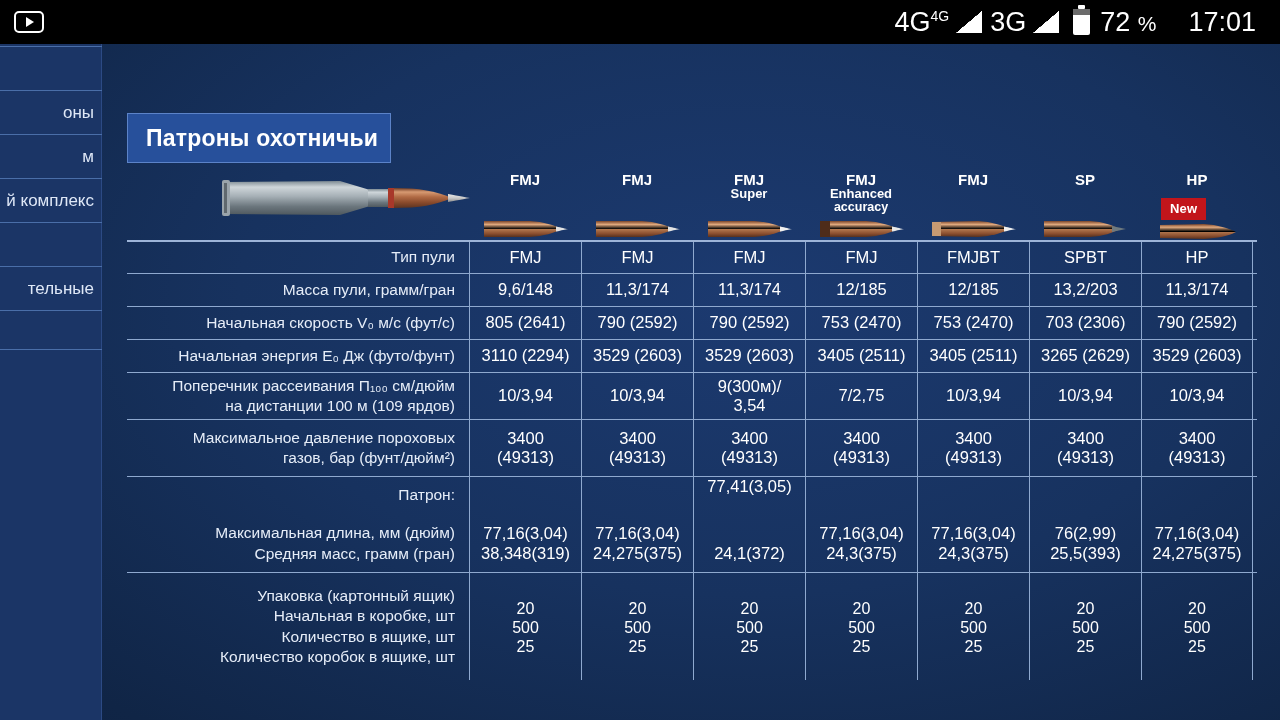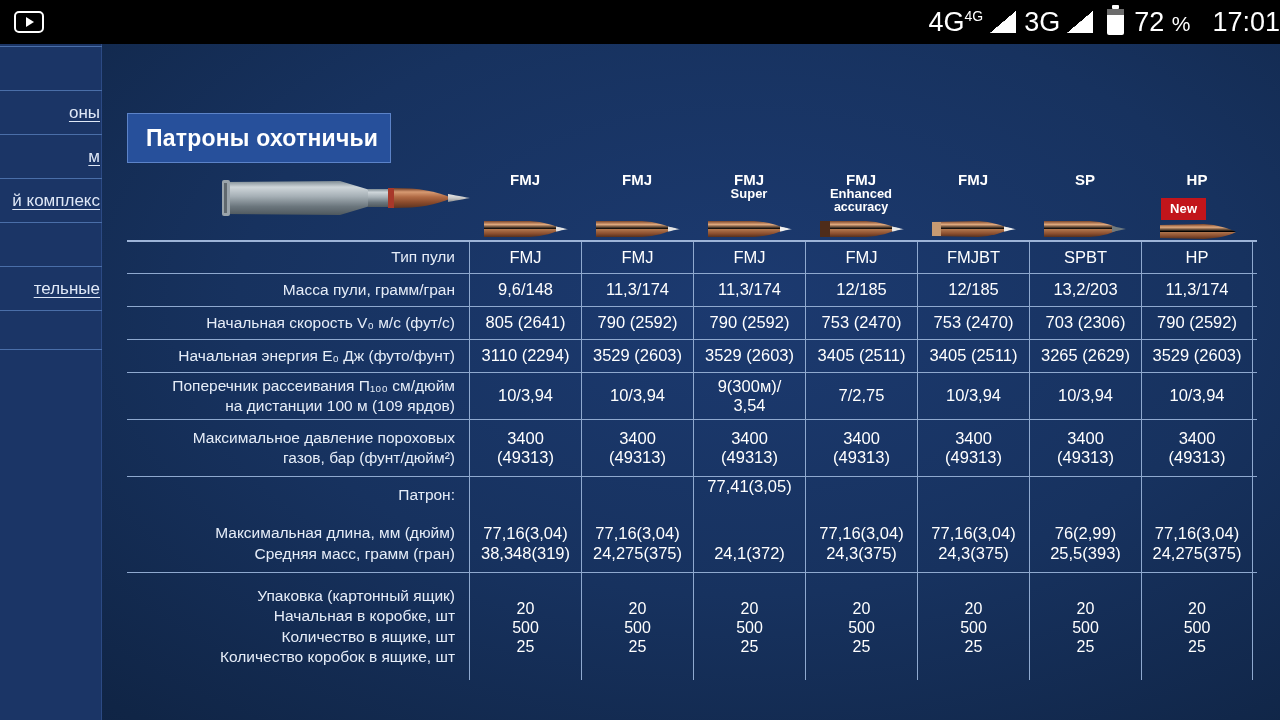--- a/index.html
+++ b/index.html
@@ -21,21 +21,21 @@
     width:30px; height:22px; border:2px solid #fff; border-radius:5px;
     display:flex; align-items:center; justify-content:center;
   }
   .yt-icon .tri{
     width:0;height:0;border-left:8px solid #fff;
     border-top:5px solid transparent;border-bottom:5px solid transparent;
     margin-left:2px;
   }
   #statusbar .right{
     margin-left:auto; display:flex; align-items:center; gap:6px;
-    padding-right:0; font-size:27px; letter-spacing:0px;
+    padding-right:24px; font-size:27px; letter-spacing:0px;
   }
   .sig-label{ font-size:27px; line-height:1; position:relative; }
   .sig-label sup{ font-size:14px; vertical-align:super; }
   .sig-bars{
     width:26px;height:22px;
     background:linear-gradient(to top left, #fff 50%, transparent 50.5%);
     margin-left:1px; margin-right:2px;
   }
   .batt{
     width:17px;height:26px;background:#fff;border-radius:2px;position:relative;
@@ -43,21 +43,21 @@
   }
   .batt:before{
     content:"";position:absolute;left:5px;top:-4px;width:7px;height:4px;background:#fff;
     border-radius:1px;
   }
   .batt:after{
     content:"";position:absolute;left:0;top:0;width:17px;height:6px;background:#6b6b6b;
   }
   .pct{ font-size:27px; }
   .pct .sym{ font-size:21px; }
-  .clock{ font-size:27px; margin-left:16px; }
+  .clock{ font-size:27px; margin-left:26px; }
 
   
   #page{
     position:absolute; left:0; top:44px; width:1280px; height:676px;
     background:
       radial-gradient(1200px 700px at 58% 38%, #1c3a70 0%, #17325f 42%, #102546 78%, #0d2040 100%),
       #14305c;
     overflow:hidden;
   }
 
@@ -68,24 +68,23 @@
     border-right:1px solid #2c4a84;
   }
   #sidenav .nav-item{
     position:absolute; left:0; width:102px;
     color:#dfe8f7; font-size:17px; white-space:nowrap;
     border-top:1px solid #4a6ea8;
     padding-top:12px;
     text-align:right;
   }
   #sidenav .nav-item span{
-    text-decoration:underline;
     text-underline-offset:3px;
     display:inline-block;
-    padding-right:2px;
+    padding-right:8px;
   }
   .nv0{ top:2px;  height:44px; }
   .nv1{ top:46px; height:44px; }
   .nv2{ top:90px; height:44px; }
   .nv3{ top:134px;height:44px; }
   .nv4{ top:178px;height:44px; }
   .nv5{ top:222px;height:44px; }
   .nv6{ top:266px;height:40px; border-bottom:1px solid #4a6ea8; }
 
   

